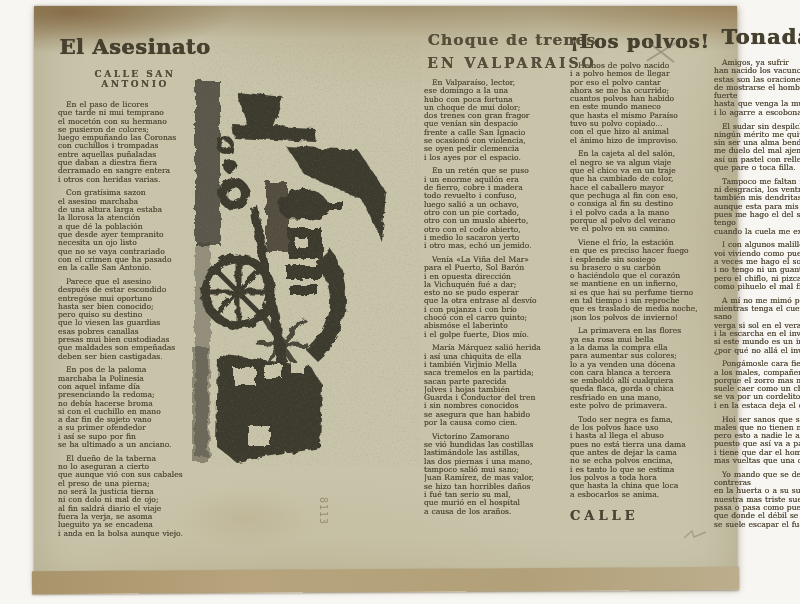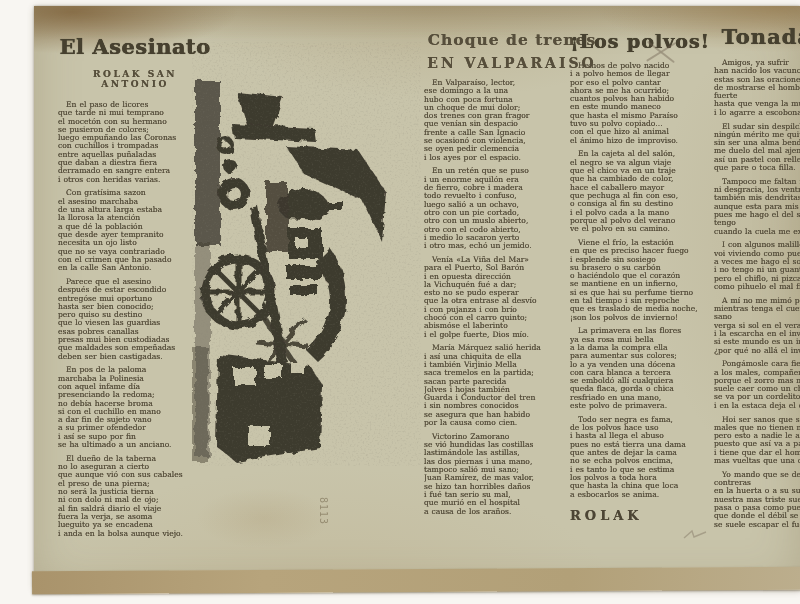--- a/index.html
+++ b/index.html
@@ -1,17 +1,17 @@
 <!DOCTYPE html>
 <html><head>
 <meta charset="utf-8">
 <style>
   html,body{margin:0;padding:0;width:800px;height:604px;background:#f8f6f2;overflow:hidden;
     font-family:"DejaVu Serif","Liberation Serif",serif;}
-  #paper{position:absolute;left:34px;top:6px;width:766px;height:582px;
+  #paper{position:absolute;left:34px;top:6px;width:703px;height:582px;
     background-color:#c8c4aa;
     background-image:
       radial-gradient(ellipse 230px 58px at 5% 1%, rgba(128,98,58,.8), rgba(128,98,58,0) 72%),
       radial-gradient(ellipse 260px 66px at 97% 0%, rgba(152,121,74,.6), rgba(152,121,74,0) 70%),
       linear-gradient(180deg, rgba(136,110,68,.35), rgba(136,110,68,0) 34px),
       radial-gradient(ellipse 340px 130px at 52% 0%, rgba(150,125,80,.22), transparent 72%),
       radial-gradient(ellipse 210px 320px at 101% 42%, rgba(148,128,88,.16), transparent 75%),
       radial-gradient(ellipse 420px 210px at 38% 105%, rgba(172,146,100,.2), transparent 72%),
       radial-gradient(ellipse 90px 40px at 30% 88%, rgba(160,135,92,.18), transparent 75%);
     box-shadow: inset 0 0 46px rgba(118,102,66,.28), 1px 2px 7px rgba(90,80,58,.45), 0 0 2px rgba(90,80,58,.4);}
@@ -45,21 +45,21 @@
   .pencil-x:after{transform:rotate(-32deg);}
   .pencil-check{position:absolute;left:648px;top:522px;width:26px;height:14px;opacity:.45;}
 </style>
 </head>
 <body>
 
 <div id="paper">
 
   <div class="col" style="left:24px;top:28px;width:154px;height:530px;">
     <h1 id="col1-title" class="t-black">El Asesinato</h1>
-    <div id="col1-sub" class="sub">ROLAK SAN ANTONIO</div>
+    <div id="col1-sub" class="sub">CALLE SAN ANTONIO</div>
     <div class="body">
         <p class="stanza">En el paso de licores<br>que tarde ni mui temprano<br>el mocetón con su hermano<br>se pusieron de colores;<br>luego empuñando las Coronas<br>con cuchillos i trompadas<br>entre aquellas puñaladas<br>que daban a diestra fiera<br>derramado en sangre entera<br>i otros con heridas varias.</p>
         <p class="stanza">Con gratísima sazon<br>el asesino marchaba<br>de una altura larga estaba<br>la llorosa la atención<br>a que dé la población<br>que desde ayer tempranito<br>necesita un ojo listo<br>que no se vaya contrariado<br>con el crimen que ha pasado<br>en la calle San Antonio.</p>
         <p class="stanza">Parece que el asesino<br>después de estar escondido<br>entregóse mui oportuno<br>hasta ser bien conocido;<br>pero quiso su destino<br>que lo viesen las guardias<br>esas pobres canallas<br>presas mui bien custodiadas<br>que maldades son empeñadas<br>deben ser bien castigadas.</p>
         <p class="stanza">En pos de la paloma<br>marchaba la Polinesia<br>con aquel infame día<br>presenciando la redoma;<br>no debía hacerse broma<br>si con el cuchillo en mano<br>a dar fin de sujeto vano<br>a su primer ofendedor<br>i así se supo por fin<br>se ha ultimado a un anciano.</p>
         <p class="stanza">El dueño de la taberna<br>no lo aseguran a cierto<br>que aunque vió con sus cabales<br>el preso de una pierna;<br>no será la justicia tierna<br>ni con dolo ni mal de ojo;<br>al fin saldrá diario el viaje<br>fuera la verja, se asoma<br>lueguito ya se encadena<br>i anda en la bolsa aunque viejo.</p>
       </div>
   </div>
 
   <svg id="illustration" viewBox="0 0 234 424">
@@ -132,21 +132,21 @@
 
   <div class="col" style="left:536px;top:24px;width:140px;height:534px;">
     <h2 id="col3-title" class="t-black">¡Los polvos!</h2>
     <div class="body">
         <p class="stanza">Hemos de polvo nacido<br>i a polvo hemos de llegar<br>por eso el polvo cantar<br>ahora se me ha ocurrido;<br>cuantos polvos han habido<br>en este mundo maneco<br>que hasta el mismo Paraíso<br>tuvo su polvo copiado...<br>con el que hizo al animal<br>el ánimo hizo de improviso.</p>
         <p class="stanza">En la cajeta al del salón,<br>el negro se va algun viaje<br>que el chico va en un traje<br>que ha cambiado de color,<br>hace el caballero mayor<br>que pechuga al fin con eso,<br>o consiga al fin su destino<br>i el polvo cada a la mano<br>porque al polvo del verano<br>ve el polvo en su camino.</p>
         <p class="stanza">Viene el frío, la estación<br>en que es preciso hacer fuego<br>i esplende sin sosiego<br>su brasero o su carbón<br>o haciéndolo que el corazón<br>se mantiene en un infierno,<br>si es que hai su perfume tierno<br>en tal tiempo i sin reproche<br>que es traslado de media noche,<br>¡son los polvos de invierno!</p>
         <p class="stanza">La primavera en las flores<br>ya esa rosa mui bella<br>a la dama la compra ella<br>para aumentar sus colores;<br>lo a ya venden una dócena<br>con cara blanca a tercera<br>se emboldó allí cualquiera<br>queda flaca, gorda o chica<br>resfriado en una mano,<br>este polvo de primavera.</p>
         <p class="stanza">Todo ser negra es fama,<br>de los polvos hace uso<br>i hasta al llega el abuso<br>pues no está tierra una dama<br>que antes de dejar la cama<br>no se echa polvos encima,<br>i es tanto lo que se estima<br>los polvos a toda hora<br>que hasta la china que loca<br>a esbocarlos se anima.</p>
       </div>
-    <div id="signature">ROLAK</div>
+    <div id="signature">CALLE</div>
   </div>
 
   <div class="col" style="left:680px;top:18px;width:118px;height:540px;">
     <h2 id="col4-title" class="t-black">Tonadas</h2>
     <div class="body">
         <p class="stanza">Amigos, ya sufrir<br>han nacido los vacunos,<br>estas son las oraciones<br>de mostrarse el hombre fuerte<br>hasta que venga la muerte<br>i lo agarre a escobonazos.</p>
         <p class="stanza">El sudar sin despilche<br>ningún mérito me quita,<br>sin ser una alma bendita<br>me duelo del mal ajeno,<br>así un pastel con relleno<br>que pare o toca filla.</p>
         <p class="stanza">Tampoco me faltan males<br>ni desgracia, los ventregas,<br>también mis dendritas tengo<br>aunque esta para mis afilos<br>pues me hago el del suelo tengo<br>cuando la cuela me exijo.</p>
         <p class="stanza">I con algunos malillos<br>voi viviendo como puedo,<br>a veces me hago el sorprendo<br>i no tengo ni un guante<br>pero el chiflo, ni pizca<br>como pihuelo el mal frito.</p>
         <p class="stanza">A mí no me mimó por mí<br>mientras tenga el cuerpo sano<br>verga si sol en el verano<br>i la escarcha en el invierno;<br>si este mundo es un infierno<br>¿por qué no allá el invierno?</p>

